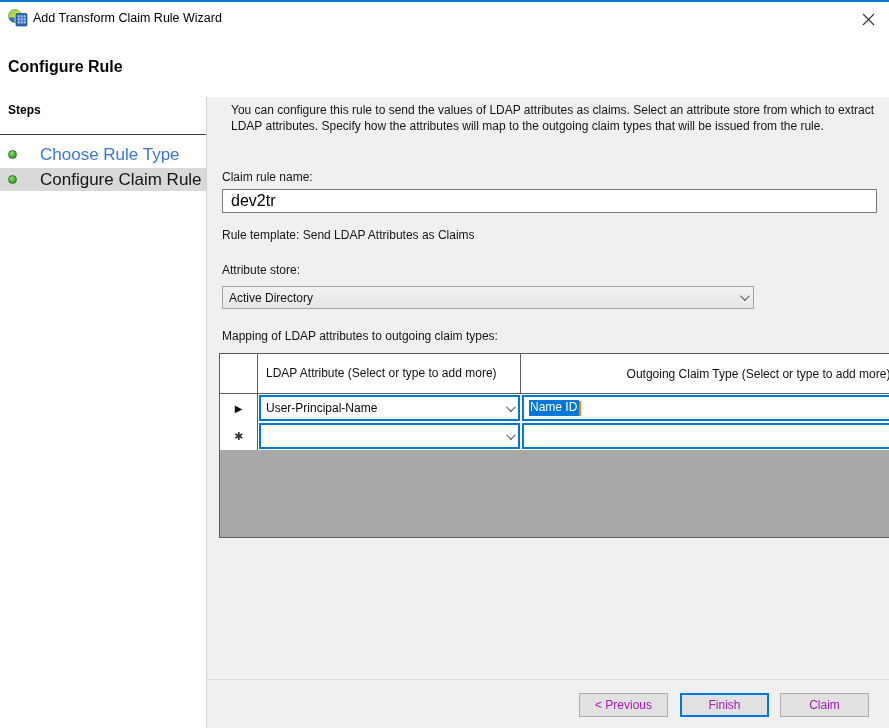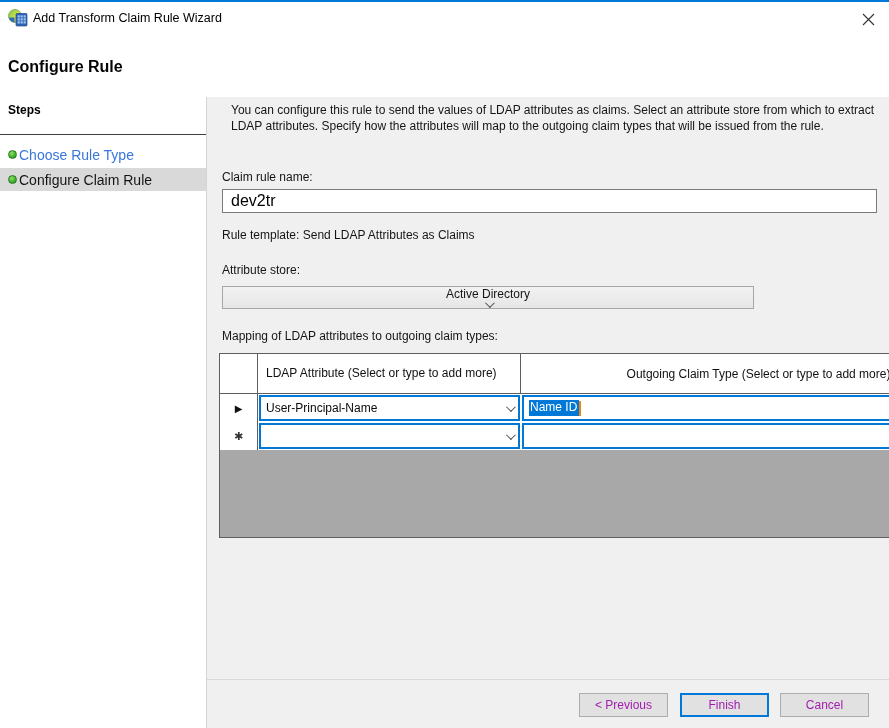--- a/index.html
+++ b/index.html
@@ -31,42 +31,42 @@
   }
   .steps-header { padding:6px 8px 17px 8px; font-weight:bold; font-size:12px; color:#000; border-bottom:1px solid #3f3f3f; }
   .steps-list { margin-top:8px; }
   .step-item { display:flex; align-items:center; height:23px; padding-left:8px; margin-bottom:2px; }
   .step-item.selected { background:#d9d9d9; }
   .step-dot {
     width:9px; height:9px; border-radius:50%; flex:0 0 9px;
     background: radial-gradient(circle at 38% 32%, #8fe06a 0%, #44b22f 55%, #2c8c22 100%);
     border:1px solid #2a7a20;
   }
-  .step-label { margin-left:2px; font-size:14px; color:#151515; }
+  .step-label { margin-left:23px; font-size:17px; color:#151515; }
   .step-label.link { color:#3a77dc; }
 
   
   .content {
     position:absolute; left:207px; top:95px; width:682px; height:582px;
     background:#f0f0f0;
   }
   .desc { position:absolute; left:24px; top:6px; width:662px; line-height:15.5px; color:#151515; }
   .field-label { position:absolute; left:15px; color:#151515; white-space:nowrap; }
   .lbl-claim { top:73px; }
   .text-input {
     position:absolute; left:15px; top:92px; width:655px; height:24px;
     border:1px solid #7a7a7a; background:#fff; font-family:inherit; font-size:16px;
     padding:0 8px; color:#000; outline:none;
   }
   .lbl-template { top:131px; }
   .lbl-store { top:166px; }
   .combo {
     position:absolute; left:15px; top:189px; width:532px; height:23px;
     background:linear-gradient(#f2f2f2,#e6e6e6); border:1px solid #a6a6a6;
-    display:flex; align-items:center; padding:0 6px; color:#151515;flex-direction:column;
+    display:flex; align-items:center; padding:0 6px; color:#151515;
   }
   .combo .combo-value { flex:1 1 auto; }
   .chev { width:7px; height:7px; border-right:1.4px solid #4f4f4f; border-bottom:1.4px solid #4f4f4f; transform:rotate(45deg) translateY(-2px); flex:0 0 7px; }
   .lbl-mapping { top:232px; }
 
   
   .grid {
     position:absolute; left:12px; top:256px; width:778px; height:185px;
     border:1px solid #5e5e5e; background:#a8a8a8;
   }
@@ -218,16 +218,16 @@
         </div>
       </div>
 
       <div class="grid-filler"></div>
     </div>
   </div>
 
   <div class="footer">
     <button class="btn btn-previous">&lt; Previous</button>
     <button class="btn btn-finish">Finish</button>
-    <button class="btn btn-cancel">Cancel</button>
+    <button class="btn btn-cancel">Claim</button>
   </div>
 
 </div>
 
 </body></html>

